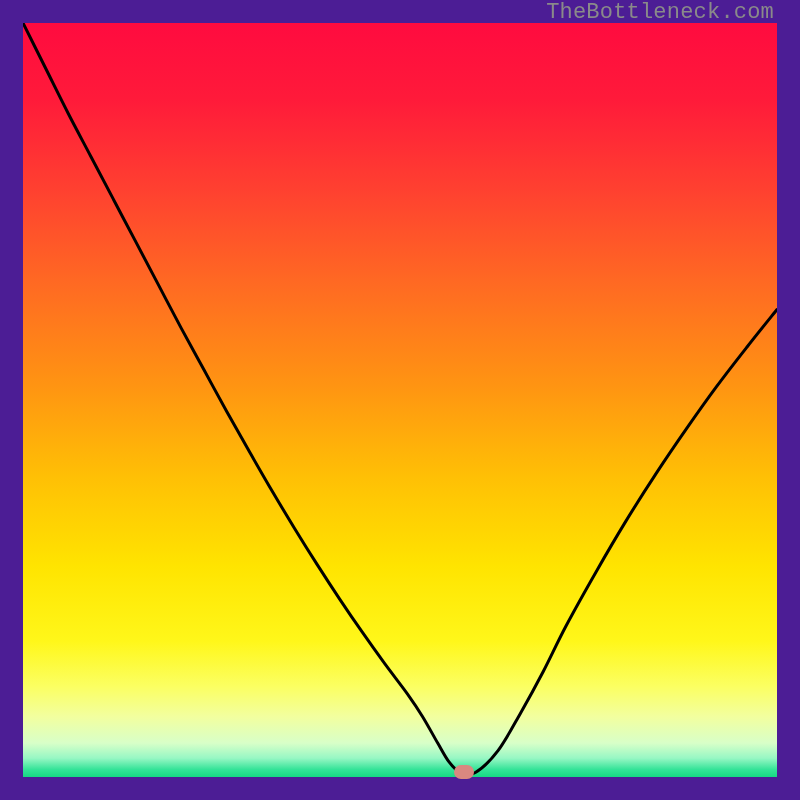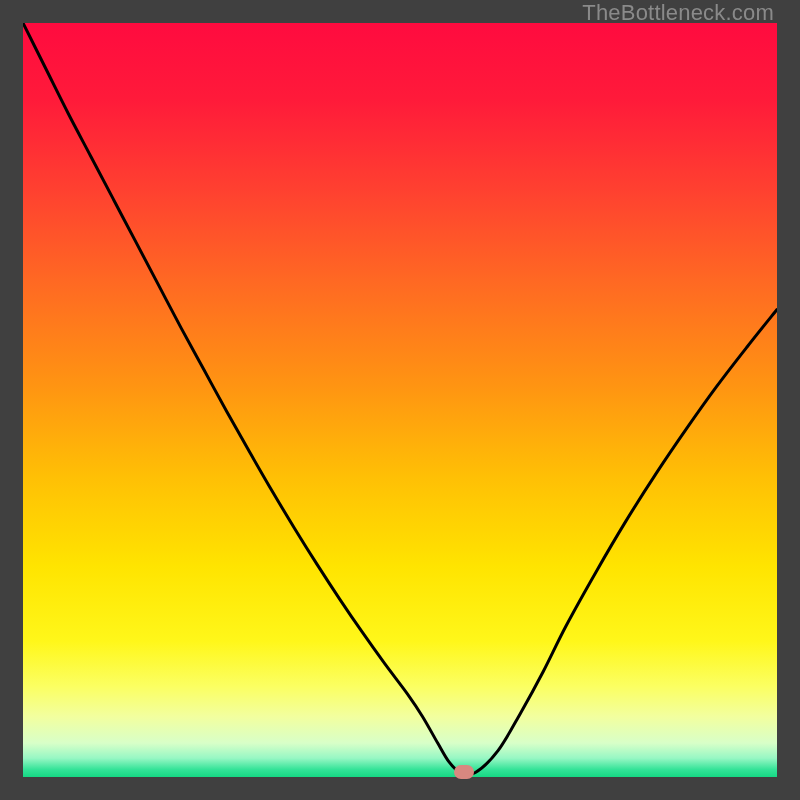--- a/index.html
+++ b/index.html
@@ -8,21 +8,22 @@
     width: 800px;
     height: 800px;
     background: #000;
     overflow: hidden;
     font-family: Arial, Helvetica, sans-serif;
   }
   .frame {
     position: relative;
     width: 800px;
     height: 800px;
-    background: #404040;
+    background: #4c1d95;
+    font-family: Liberation Mono, monospace;
   }
   .plot {
     position: absolute;
     left: 23px;
     top: 23px;
     width: 754px;
     height: 754px;
   }
   .gradient-bg {
     position: absolute;

